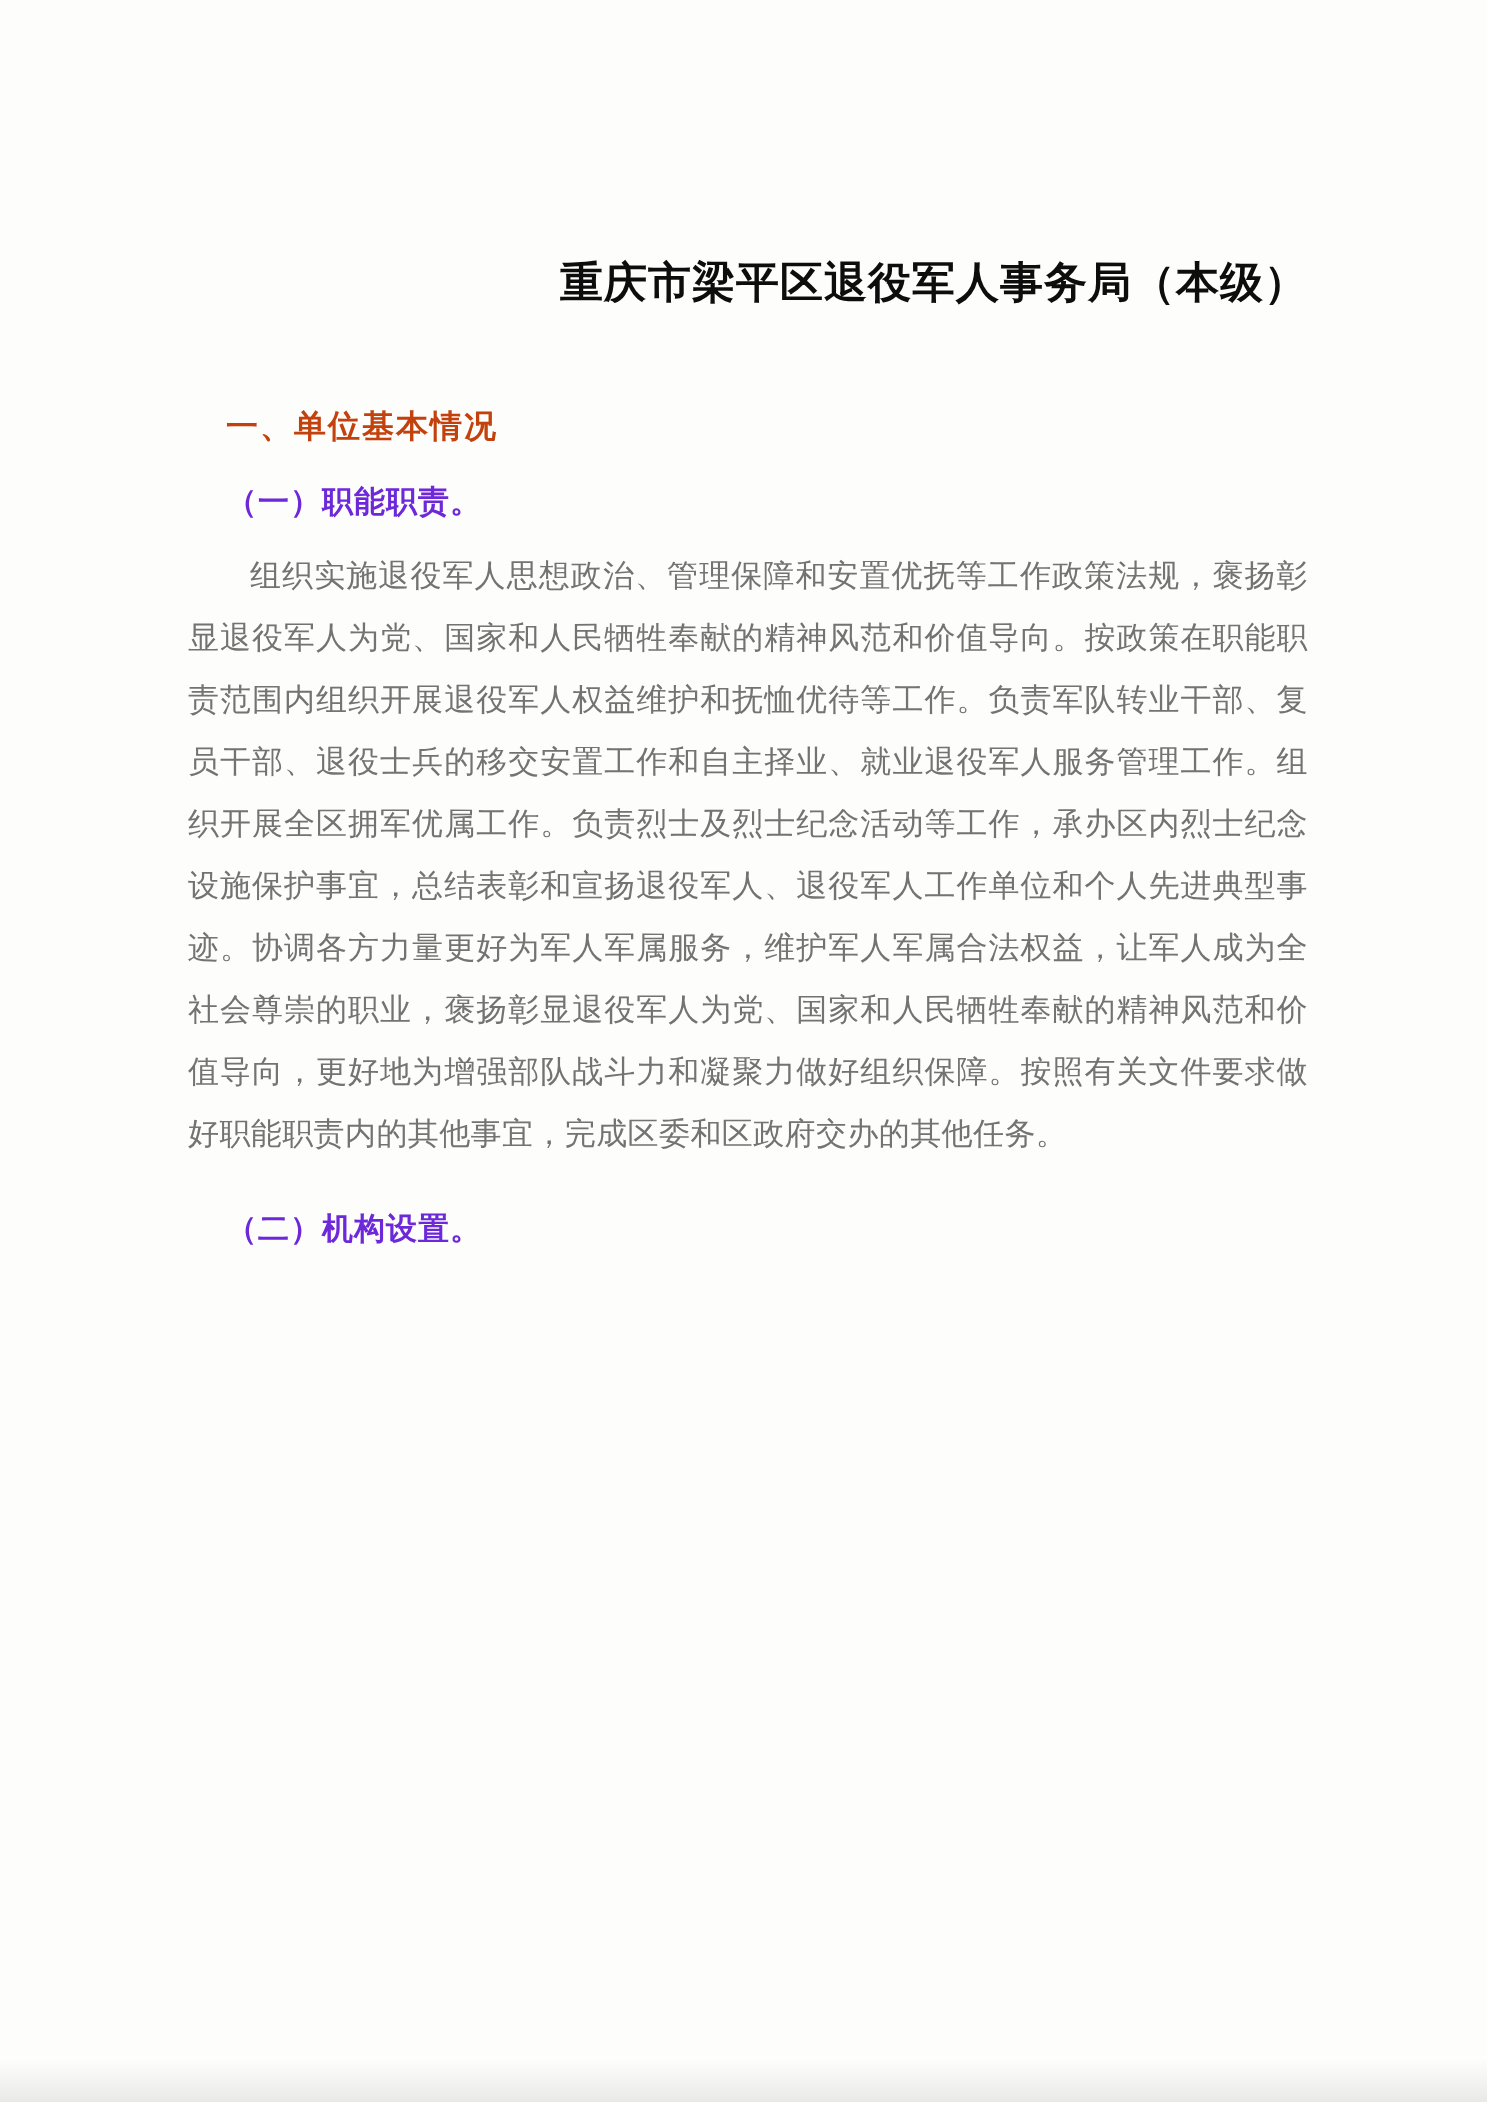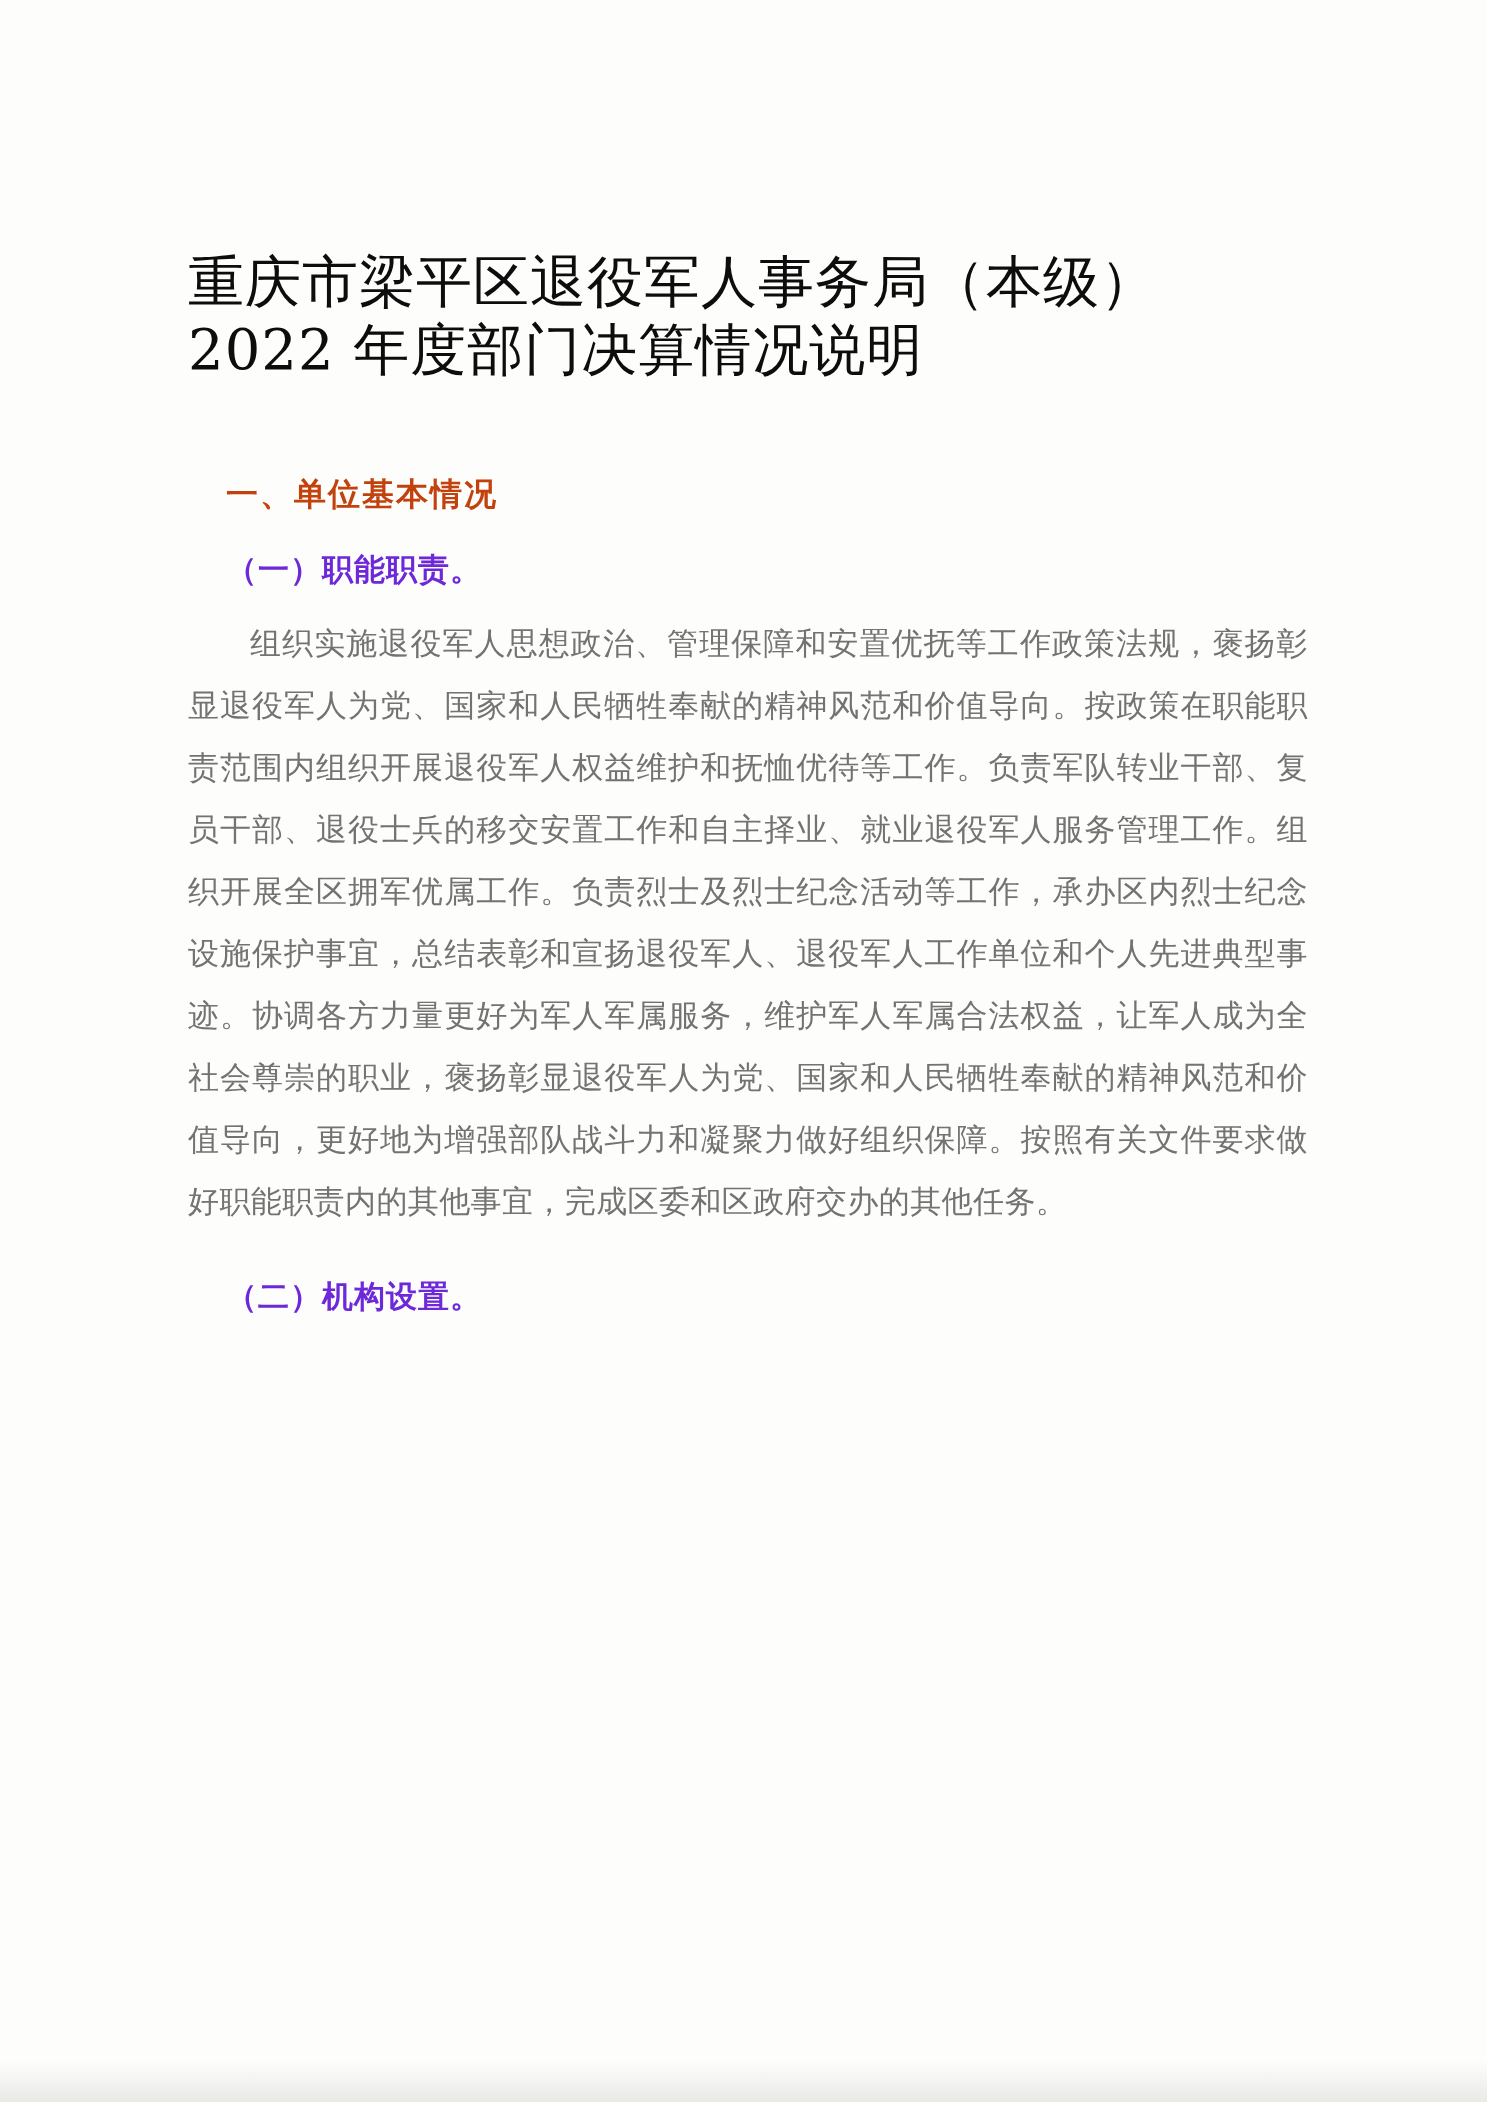--- a/index.html
+++ b/index.html
@@ -42,24 +42,24 @@
   }
   .content {
     position: absolute;
     left: 188px;
     top: 0;
     width: 1120px;
     height: 2102px;
   }
   .doc-title {
     margin-top: 248px;
-    text-align: left;
+    text-align: right;
     font-family: "DejaVu Serif", "Liberation Serif", serif;
-    font-weight: 400;
-    font-size: 56px;
+    font-weight: 700;
+    font-size: 43px;
     line-height: 68px;
     letter-spacing: 1px;
     color: #0d0d0d;
   }
   .doc-title .line2 {
     display: block;
   }
   .section-heading {
     margin-top: 86px;
     margin-left: 38px;
@@ -97,21 +97,20 @@
   }
 </style>
 </head>
 <body>
 
 <div class="page-sheet">
   <div class="content">
 
     <div class="doc-title">
       <span>重庆市梁平区退役军人事务局（本级）</span>
-      <span class="line2">2022 年度部门决算情况说明</span>
     </div>
 
     <div class="section-heading">一、单位基本情况</div>
 
     <div class="subheading">（一）职能职责。</div>
 
     <div class="body-para">组织实施退役军人思想政治、管理保障和安置优抚等工作政策法规，褒扬彰显退役军人为党、国家和人民牺牲奉献的精神风范和价值导向。按政策在职能职责范围内组织开展退役军人权益维护和抚恤优待等工作。负责军队转业干部、复员干部、退役士兵的移交安置工作和自主择业、就业退役军人服务管理工作。组织开展全区拥军优属工作。负责烈士及烈士纪念活动等工作，承办区内烈士纪念设施保护事宜，总结表彰和宣扬退役军人、退役军人工作单位和个人先进典型事迹。协调各方力量更好为军人军属服务，维护军人军属合法权益，让军人成为全社会尊崇的职业，褒扬彰显退役军人为党、国家和人民牺牲奉献的精神风范和价值导向，更好地为增强部队战斗力和凝聚力做好组织保障。按照有关文件要求做好职能职责内的其他事宜，完成区委和区政府交办的其他任务。</div>
 
     <div class="subheading gap">（二）机构设置。</div>
 

